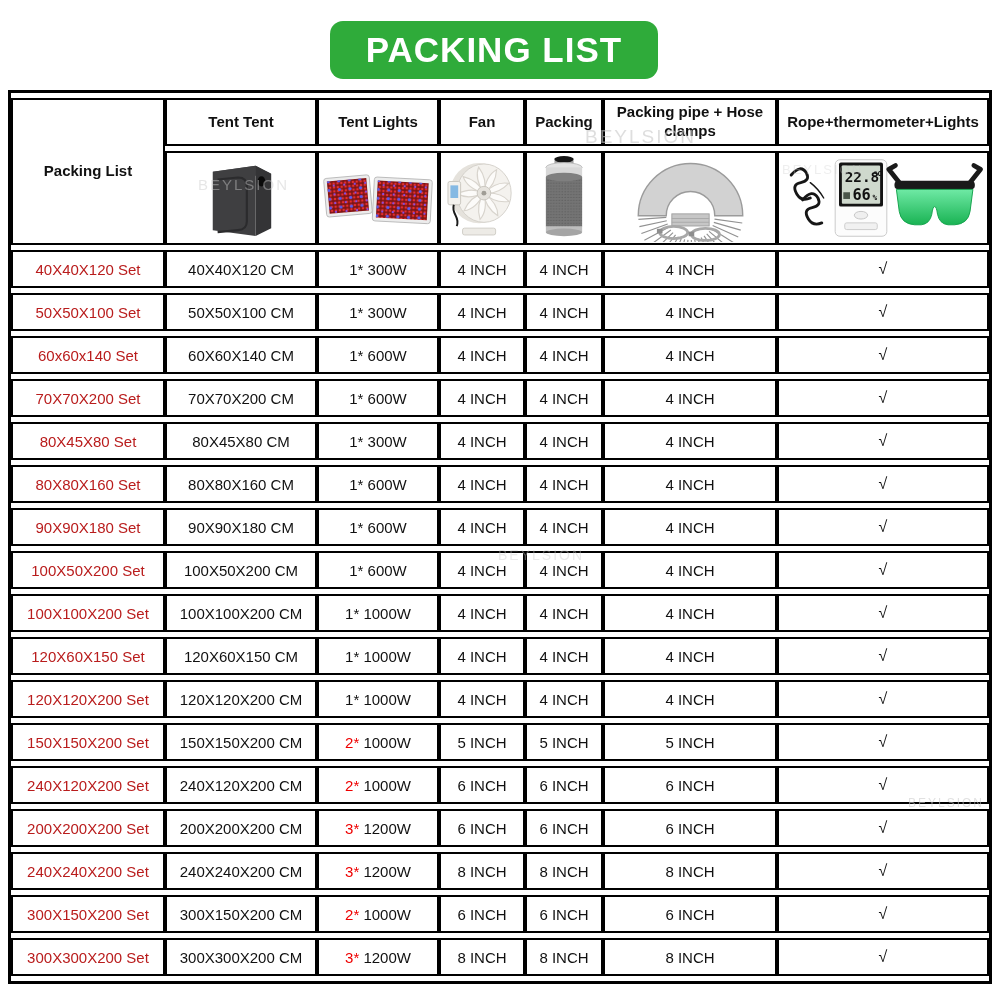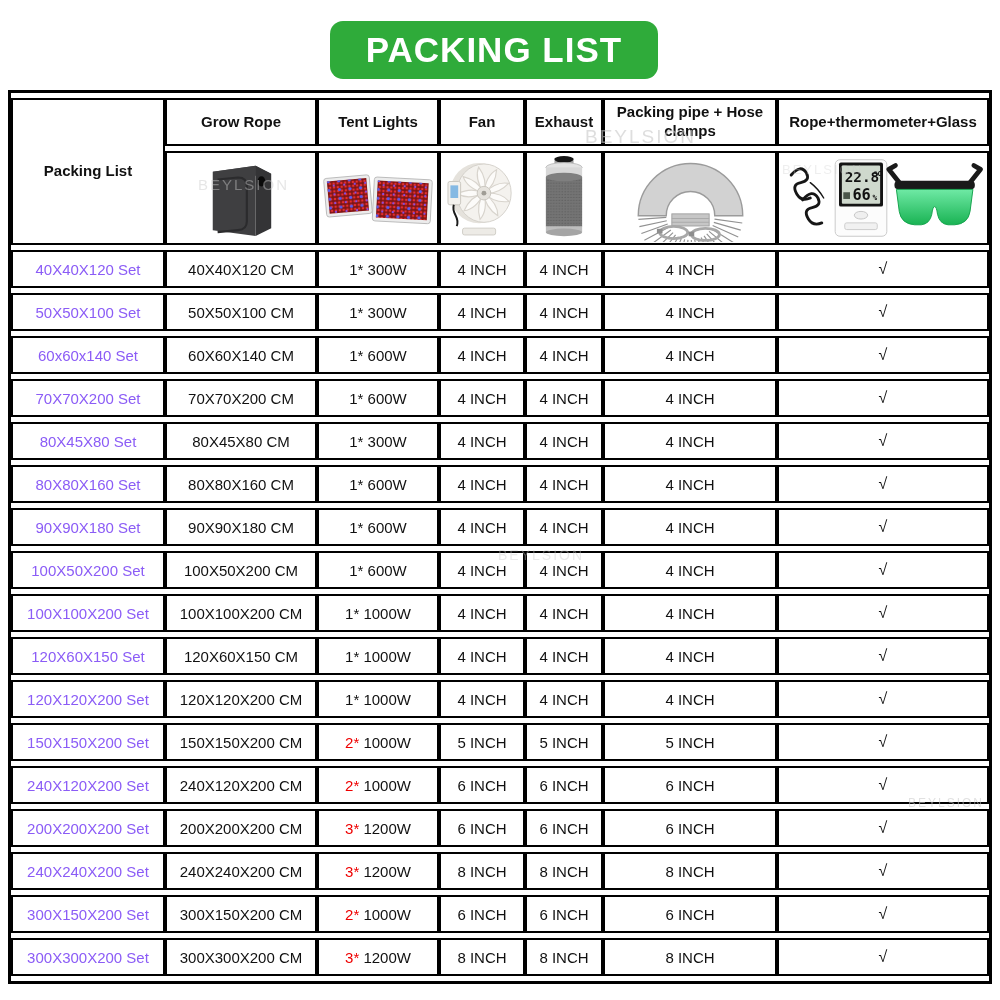--- a/index.html
+++ b/index.html
@@ -19,21 +19,21 @@
     table-layout:fixed;background:#fff;width:978px;
   }
   th,td{
     border:2px solid #000;box-sizing:border-box;
     text-align:center;vertical-align:middle;background:#fff;overflow:hidden;
   }
   tr.title-row th{height:48px;font-size:15px;font-weight:bold;line-height:1.25;padding:0 4px;}
   th.corner{font-size:19px;font-weight:bold;}
   tr.img-row th{height:94px;padding:0;}
   tbody td{height:38px;font-size:15px;white-space:nowrap;}
-  td.set-cell{color:#8b5cf6;}
+  td.set-cell{color:#b91c1c;}
   span.red{color:#ee0000;}
   td.check-cell{font-size:16px;}
   svg{display:block;margin:0 auto;}
   .watermark{
     position:absolute;color:#c9c9c9;font-weight:normal;letter-spacing:2px;
     z-index:3;pointer-events:none;white-space:nowrap;
   }
 </style>
 </head>
 <body>
@@ -48,26 +48,26 @@
       <col style="width:152px">
       <col style="width:122px">
     <col style="width:86px">
       <col style="width:78px">
       <col style="width:174px">
       <col style="width:212px">
   </colgroup>
   <thead>
     <tr class="title-row">
       <th class="corner" rowspan="2">Packing List</th>
-      <th>Grow Rope</th>
+      <th>Tent Tent</th>
       <th>Tent Lights</th>
       <th>Fan</th>
-      <th>Exhaust</th>
+      <th>Packing</th>
       <th>Packing pipe + Hose clamps</th>
-      <th>Rope+thermometer+Glass</th>
+      <th>Rope+thermometer+Lights</th>
     </tr>
     <tr class="img-row">
       <th>
         <svg width="76" height="88" viewBox="0 0 78 90">
           <polygon points="10,18 54,12 70,20 26,26" fill="#4d4d4f"></polygon>
           <polygon points="10,18 54,12 54,84 10,78" fill="#3f3f41"></polygon>
           <polygon points="54,12 70,20 70,76 54,84" fill="#343436"></polygon>
           <path d="M15,26 L36,24 Q45,24 45,33 L45,69 Q45,77 36,78 L15,80" fill="none" stroke="#2b2b2d" stroke-width="2.2"></path>
           <ellipse cx="60" cy="28" rx="4" ry="5.2" fill="#0a0a0a"></ellipse>
         </svg>

